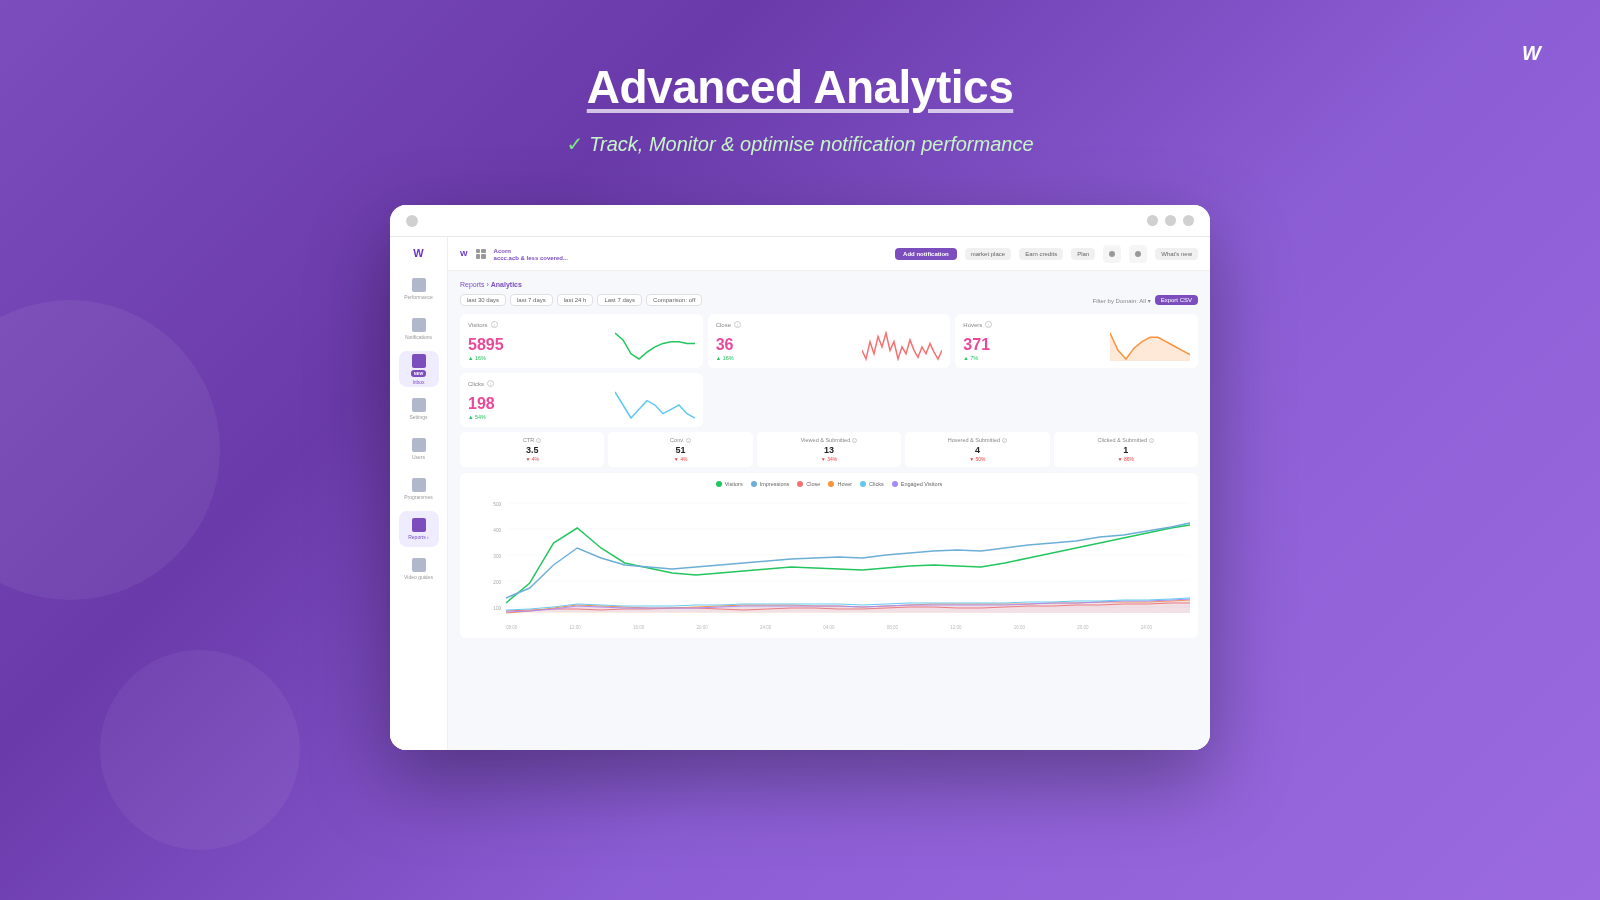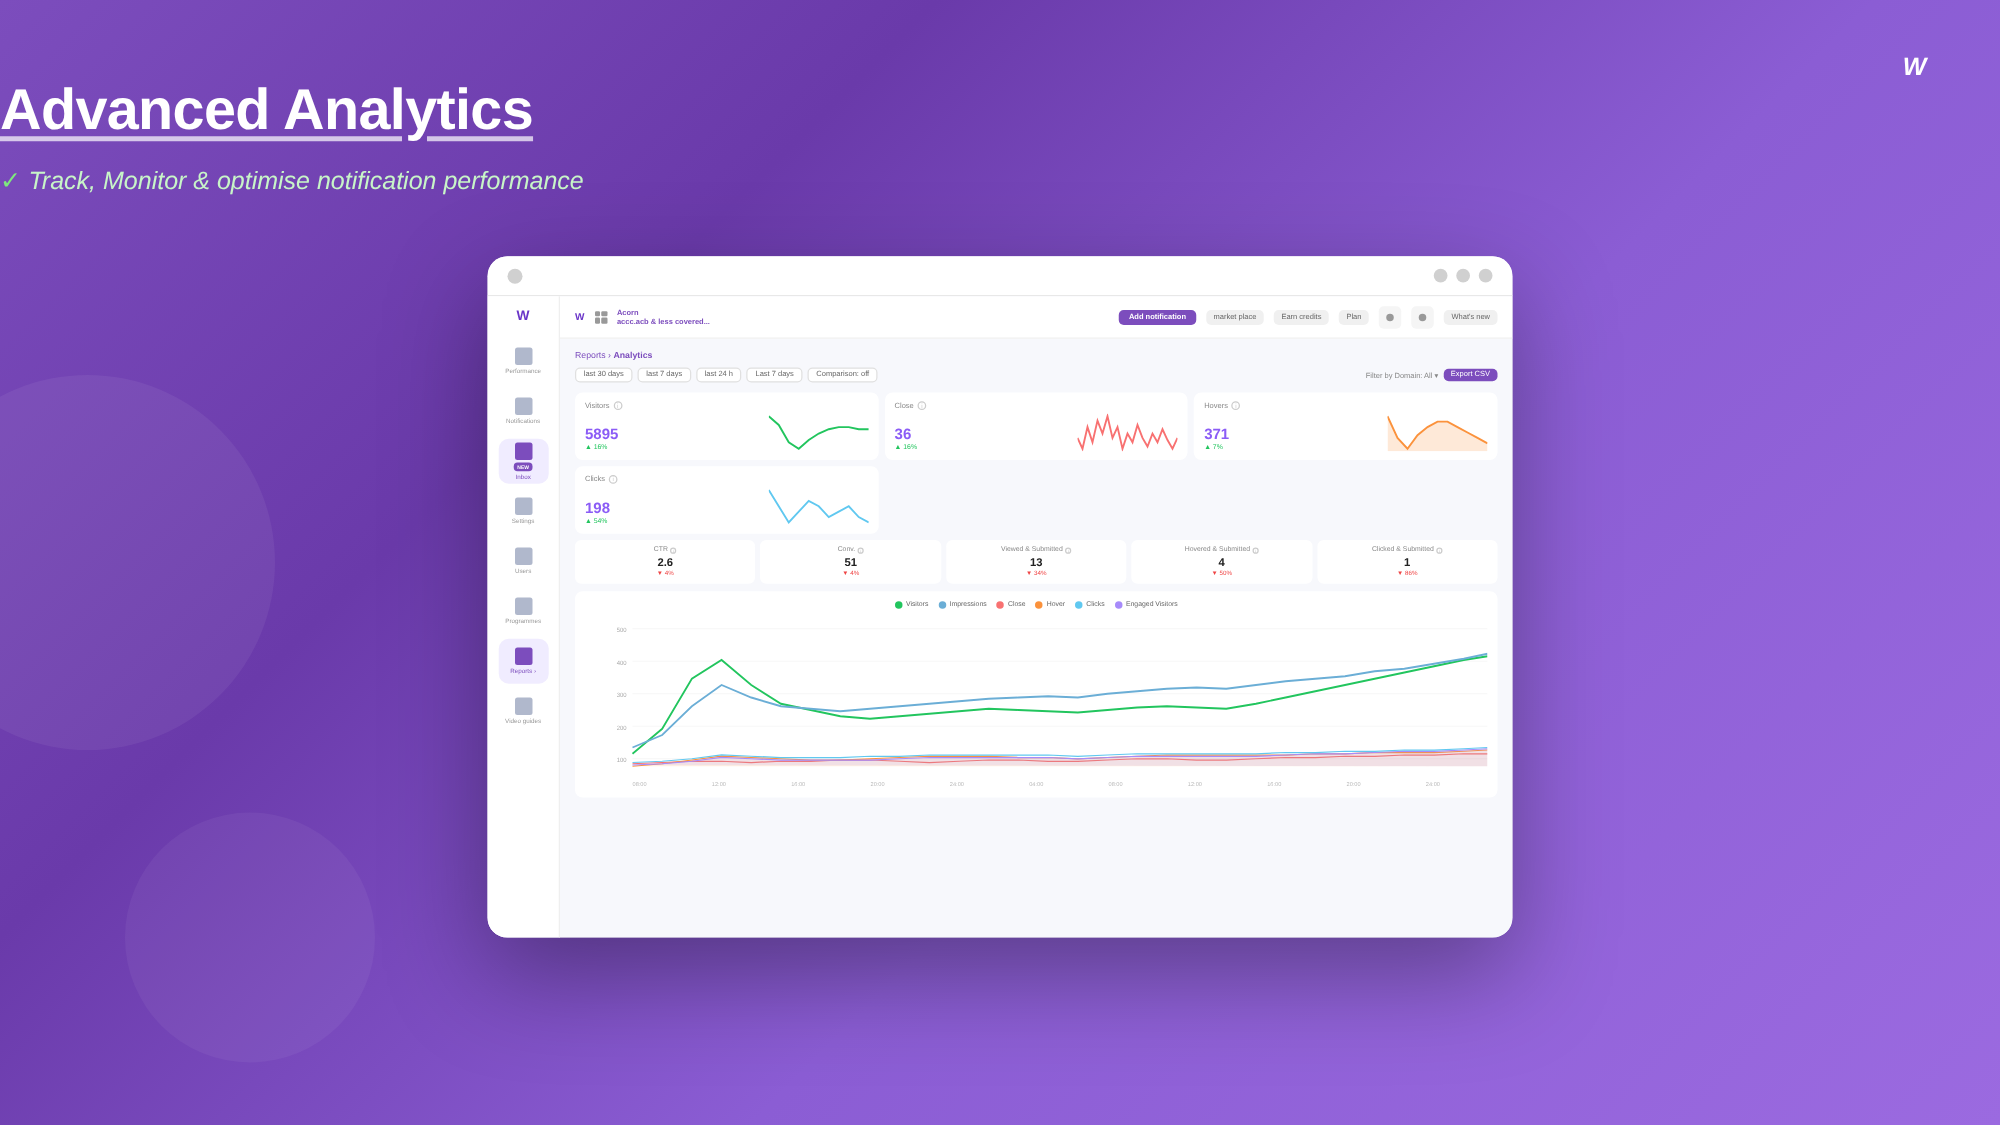--- a/index.html
+++ b/index.html
@@ -38,21 +38,21 @@
       top: 40px;
       right: 60px;
       color: white;
       font-size: 22px;
       font-weight: 900;
       letter-spacing: -1px;
     }
 
     
     .header-section {
-      text-align: left;
+      text-align: center;
       padding-top: 60px;
     }
     .main-title {
       font-size: 46px;
       font-weight: 800;
       color: white;
       letter-spacing: -0.5px;
       text-decoration: underline;
       text-underline-offset: 6px;
       text-decoration-color: rgba(255,255,255,0.7);
@@ -326,23 +326,23 @@
       height: 7px;
       border-radius: 50%;
       border: 1px solid #ccc;
       display: flex;
       align-items: center;
       justify-content: center;
       font-size: 5px;
       color: #ccc;
     }
     .metric-value {
-      font-size: 12px;
+      font-size: 16px;
       font-weight: 700;
-      color: #8b5cf6;
+      color: #ec4899;
       margin-bottom: 1px;
     }
     .metric-change {
       font-size: 5.5px;
       display: flex;
       align-items: center;
       gap: 2px;
     }
     .metric-change.up { color: #22c55e; }
     .metric-content {
@@ -619,21 +619,21 @@
       </div>
     </div>
           </div>
 
         <div class="stats-row" id="stats-row">
             <div class="stat-card">
       <div class="stat-title">
         CTR
         <span style="width:5px;height:5px;border-radius:50%;border:1px solid #ccc;font-size:4px;color:#ccc;display:inline-flex;align-items:center;justify-content:center;">i</span>
       </div>
-      <div class="stat-value">2.6</div>
+      <div class="stat-value">3.5</div>
       <div class="stat-change down">▼ 4%</div>
     </div>
             <div class="stat-card">
       <div class="stat-title">
         Conv.
         <span style="width:5px;height:5px;border-radius:50%;border:1px solid #ccc;font-size:4px;color:#ccc;display:inline-flex;align-items:center;justify-content:center;">i</span>
       </div>
       <div class="stat-value">51</div>
       <div class="stat-change down">▼ 4%</div>
     </div>

